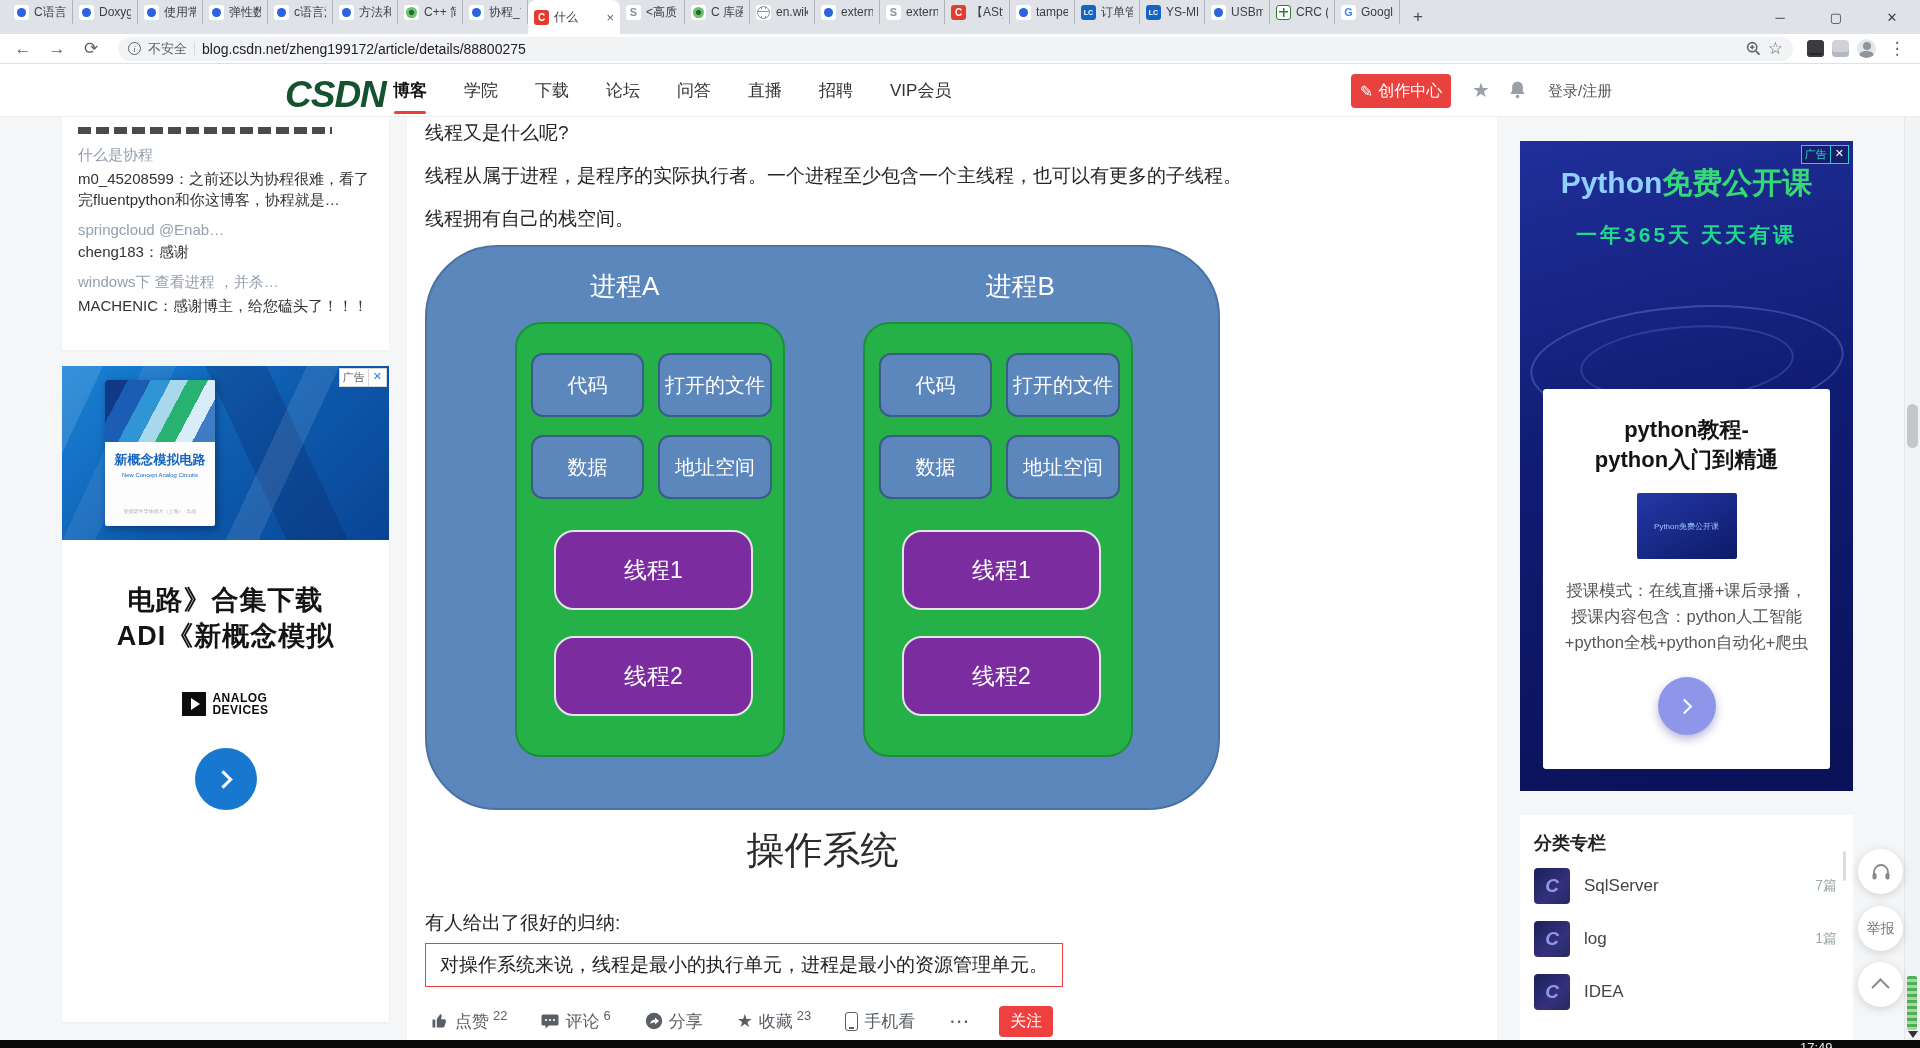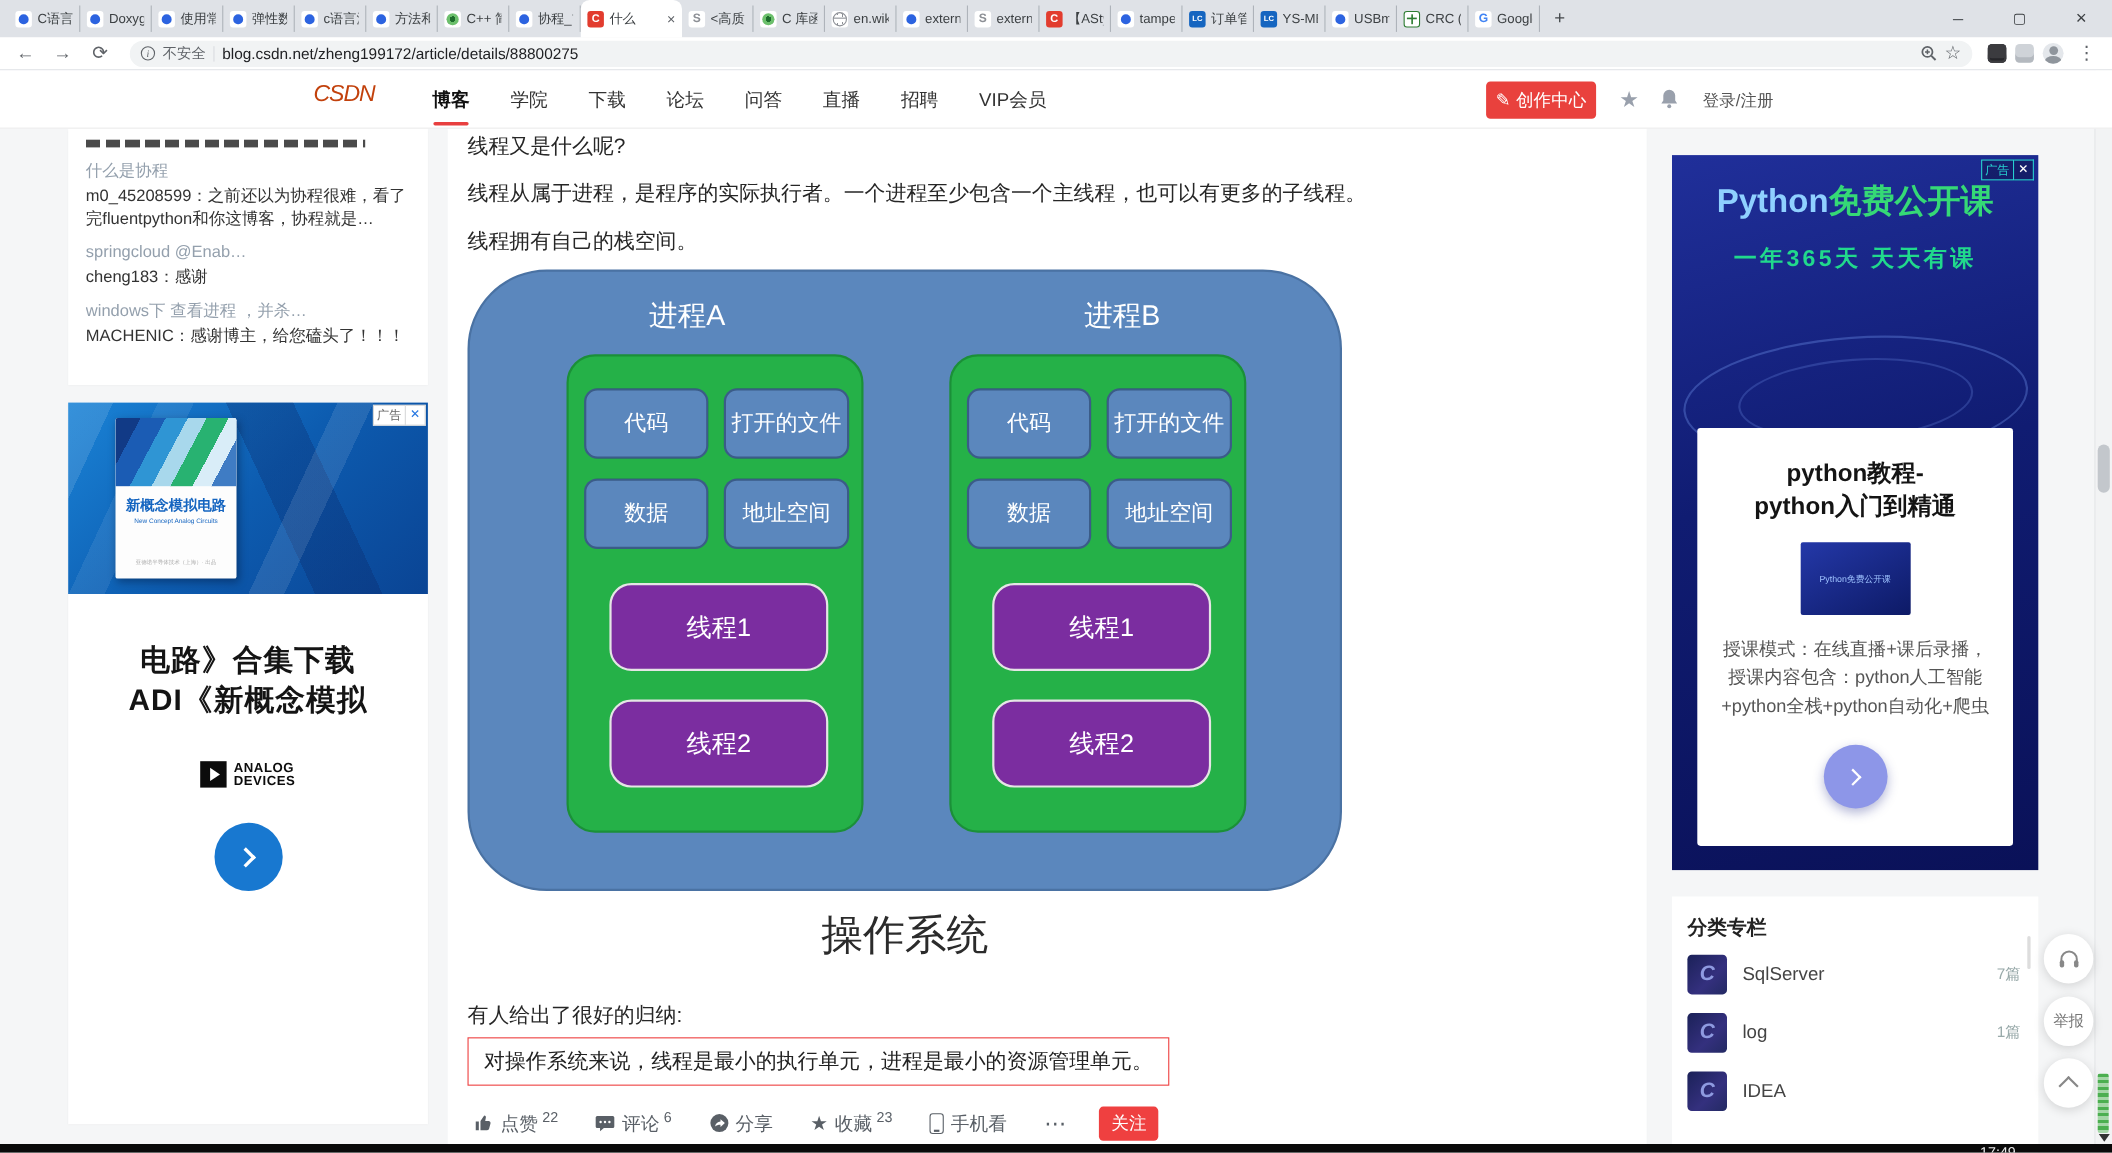--- a/index.html
+++ b/index.html
@@ -1,20 +1,20 @@
 <!DOCTYPE html>
 <html><head>
 <meta charset="utf-8">
 <style>
   *{margin:0;padding:0;box-sizing:border-box}
   html,body{width:1920px;height:1048px;overflow:hidden;font-family:"Liberation Sans","DejaVu Sans",sans-serif;background:#f5f6f7;position:relative}
 
   
   .tabbar{position:absolute;top:0;left:0;width:1920px;height:34px;background:#dfe2e7;display:flex;align-items:flex-end}
-  .tabs{display:flex;align-items:flex-end;padding-left:8px;height:34px}
+  .tabs{display:flex;padding-left:8px;height:34px}
   .tab{width:65px;height:24px;margin-bottom:5px;display:flex;align-items:center;gap:5px;padding:0 6px;border-right:1px solid #aeb3ba;cursor:pointer}
   .tab[data-active="true"]{width:92px;height:34px;margin-bottom:0;background:#fff;border-radius:8px 8px 0 0;border-right:none}
   .tab-title{flex:1;overflow:hidden;white-space:nowrap;font-size:12px;color:#3c4043}
   .tab-close{display:none;font-size:13px;color:#5f6368;line-height:1}
   .tab[data-active="true"] .tab-close{display:block}
   .fav{width:15px;height:15px;border-radius:3px;flex:none;display:flex;align-items:center;justify-content:center;font-weight:bold;font-size:9px;background:#fff;color:#fff;position:relative}
   .fav[data-icon="baidu"]::before{content:"";width:9px;height:9px;border-radius:50% 50% 46% 46%;background:#2c63e0}
   .fav[data-icon="csdn"]{background:#e23c2e}
   .fav[data-icon="csdn"]::before{content:"C";font-size:10px}
   .fav[data-icon="sogou"]::before{content:"S";color:#8d9096;font-size:11px}
@@ -43,21 +43,21 @@
   .omni-ic{color:#5f6368;font-size:14px;cursor:pointer;display:flex;align-items:center}
   .ext-ic{width:17px;height:17px;border-radius:4px;cursor:pointer}
   .ext-dark{background:#3b3b3f;box-shadow:inset 0 0 0 2px #3b3b3f,inset 0 -4px 0 #26262a}
   .ext-lite{background:#cfd3d8;box-shadow:inset 0 -5px 0 #b4b9bf}
   .avatar-ic{width:19px;height:19px;border-radius:50%;background:#e4e7eb;position:relative;overflow:hidden;cursor:pointer}
   .avatar-ic::before{content:"";position:absolute;left:5.5px;top:3px;width:8px;height:8px;border-radius:50%;background:#8f959c}
   .avatar-ic::after{content:"";position:absolute;left:2px;top:12px;width:15px;height:9px;border-radius:50% 50% 0 0;background:#8f959c}
 
   
   .csdn-head{position:absolute;top:64px;left:0;width:1920px;height:53px;background:#fff;border-bottom:1px solid #ececec;z-index:5}
-  .logo{position:absolute;left:285px;top:10px;font-size:21px;font-weight:400;font-style:italic;color:#c2410c;letter-spacing:-1px}
+  .logo{position:absolute;left:285px;top:10px;font-size:37px;font-weight:700;font-style:italic;color:#14532d;letter-spacing:-1px}
   .topnav{position:absolute;left:393px;top:0;height:53px;display:flex;align-items:center;gap:37px}
   .nav-item{font-size:17px;color:#333;cursor:pointer;position:relative;height:53px;display:flex;align-items:center}
   .nav-item[data-active="true"]{font-weight:700;color:#111}
   .nav-item[data-active="true"]::after{content:"";position:absolute;left:50%;transform:translateX(-50%);bottom:3px;width:32px;height:3px;background:#e83f3f;border-radius:2px}
   .searchbox{position:absolute;left:800px;top:10px;width:490px;height:34px;background:#f0f2f5;border-radius:4px;display:flex;align-items:center}
   .searchbox input{flex:1;border:none;outline:none;background:transparent;font-size:16px;color:#333;padding:0 14px;font-family:inherit}
   .searchbox input::placeholder{color:#9a9a9a}
   .search-mag{margin-right:12px;cursor:pointer;display:flex}
   .creator-btn{position:absolute;left:1351px;top:10px;width:100px;height:34px;background:#e9413d;border-radius:4px;color:#fff;font-size:16px;display:flex;align-items:center;justify-content:center;gap:5px;cursor:pointer}
   .head-star{position:absolute;left:1472px;top:14px;font-size:20px;color:#99a0ac;cursor:pointer}

